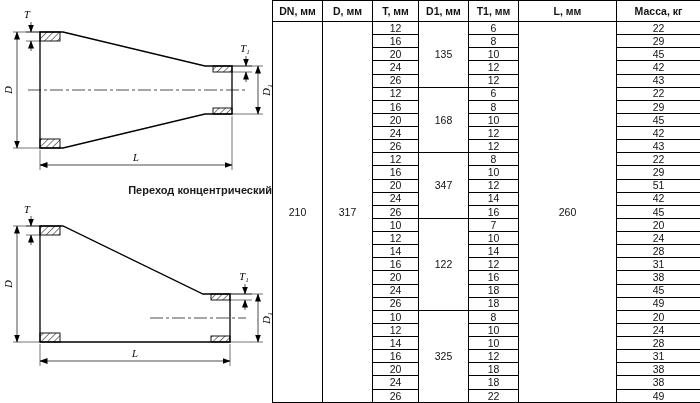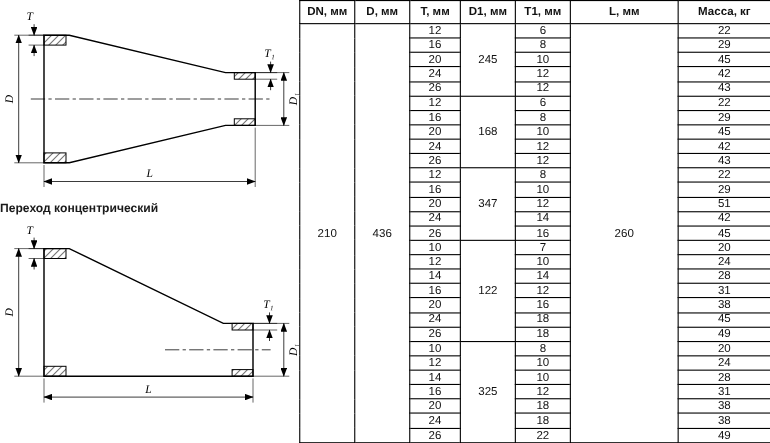--- a/index.html
+++ b/index.html
@@ -7,21 +7,21 @@
   body {
     width: 700px; height: 403px; background: #ffffff; overflow: hidden;
     font-family: "Liberation Sans", "DejaVu Sans", sans-serif;
   }
   .page { display: flex; width: 700px; height: 403px; }
 
   
   .drawings-panel { width: 272px; height: 403px; padding-top: 2px; }
   figure { margin: 0; }
   .figure-caption {
-    text-align: left; font-size: 11px; font-weight: 700; color: #1a1a1a;
+    text-align: right; font-size: 11px; font-weight: 700; color: #1a1a1a;
     margin-top: -2px;
   }
   svg { display: block; }
   .outline { fill: none; stroke: #000; stroke-width: 1.3; }
   .hatchrect { fill: url(#hatch); stroke: #000; stroke-width: 0.9; }
   .dimline { stroke: #000; stroke-width: 0.7; fill: none; }
   .extline { stroke: #000; stroke-width: 0.55; fill: none; }
   .centerline { stroke: #000; stroke-width: 0.7; fill: none; stroke-dasharray: 13 3 3 3; }
   .dimtext {
     font-family: "Liberation Serif", "DejaVu Serif", serif;
@@ -182,23 +182,23 @@
             <th>T, мм</th>
             <th>D1, мм</th>
             <th>T1, мм</th>
             <th>L, мм</th>
             <th>Масса, кг</th>
           </tr>
       </thead>
       <tbody>
           <tr>
             <td rowspan="29">210</td>
-            <td rowspan="29">436</td>
-            <td>12</td>
-            <td rowspan="5">245</td>
+            <td rowspan="29">317</td>
+            <td>12</td>
+            <td rowspan="5">135</td>
             <td>6</td>
             <td rowspan="29">260</td>
             <td>22</td>
           </tr>
           <tr>
             <td>16</td>
             <td>8</td>
             <td>29</td>
           </tr>
           <tr>

